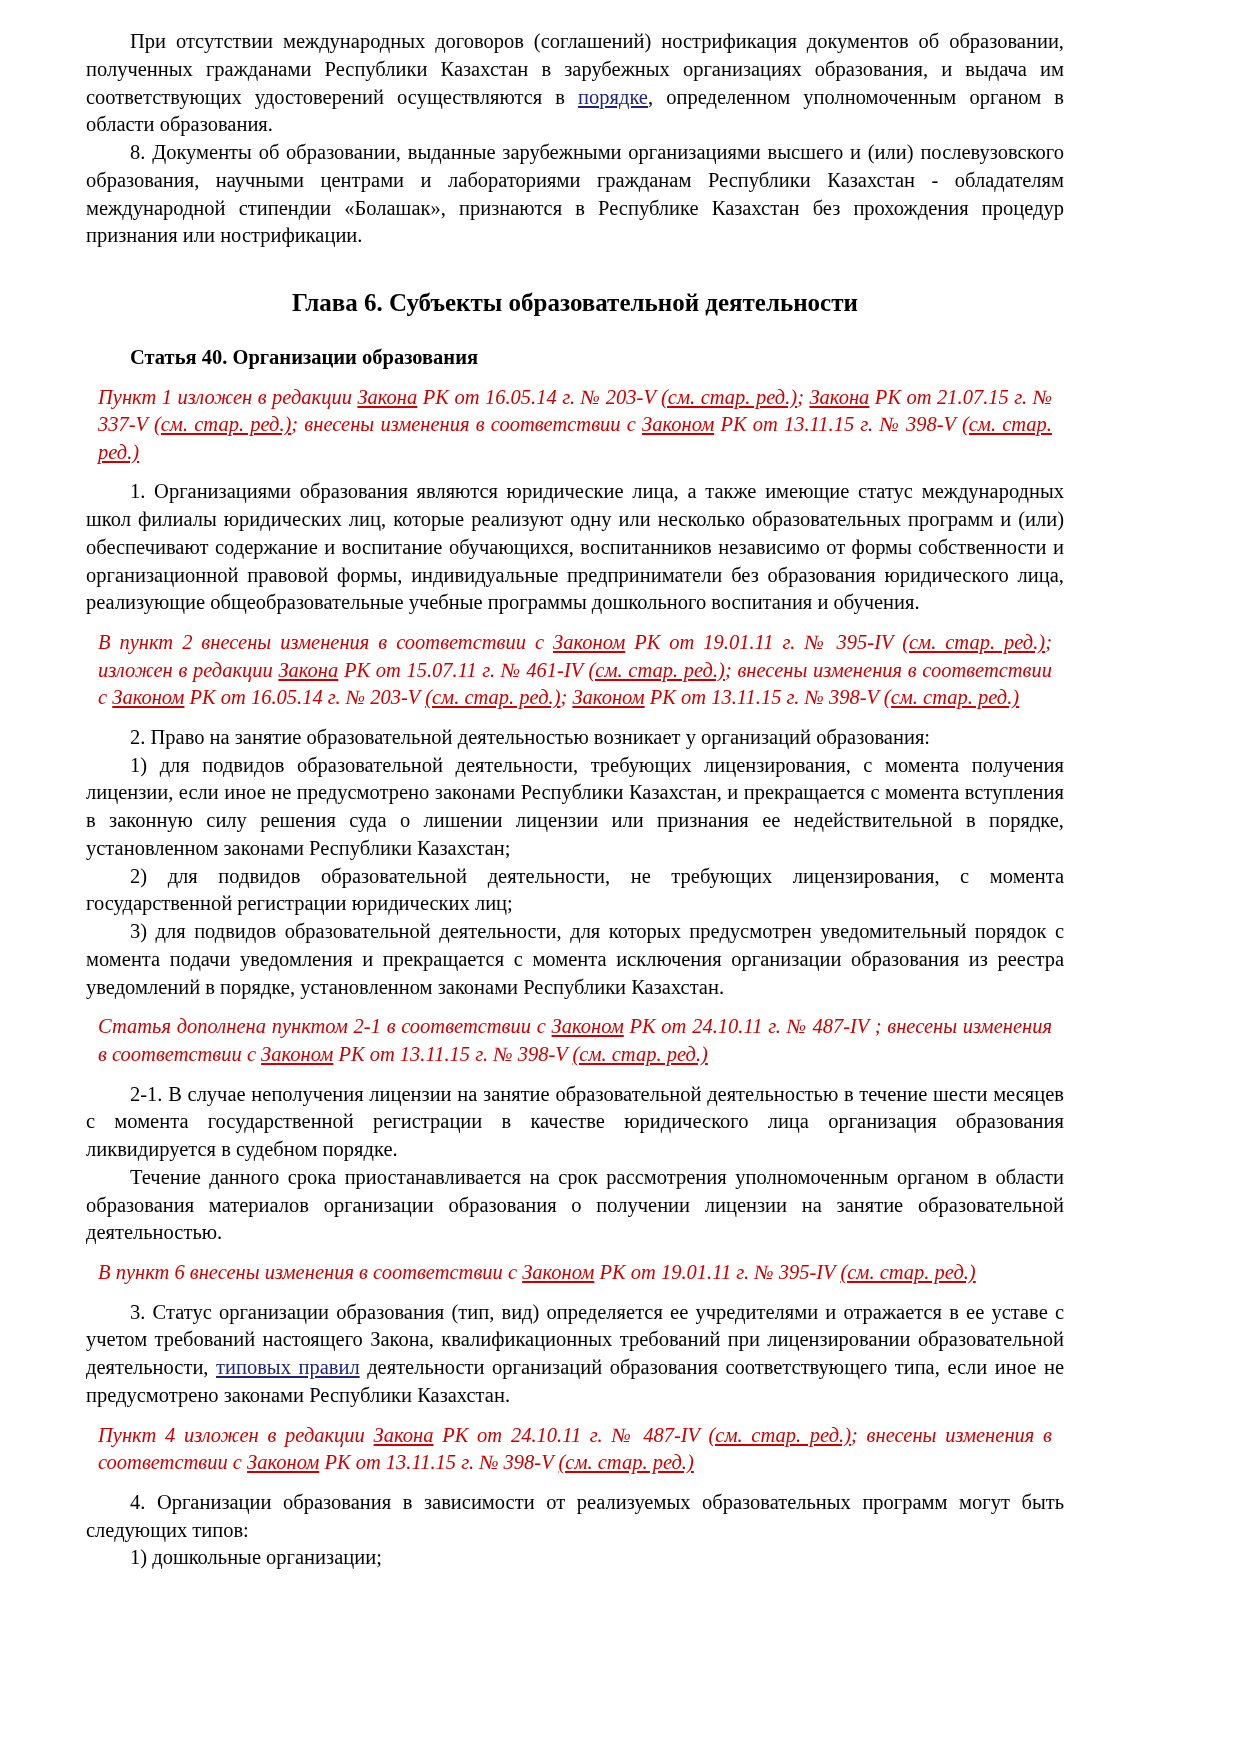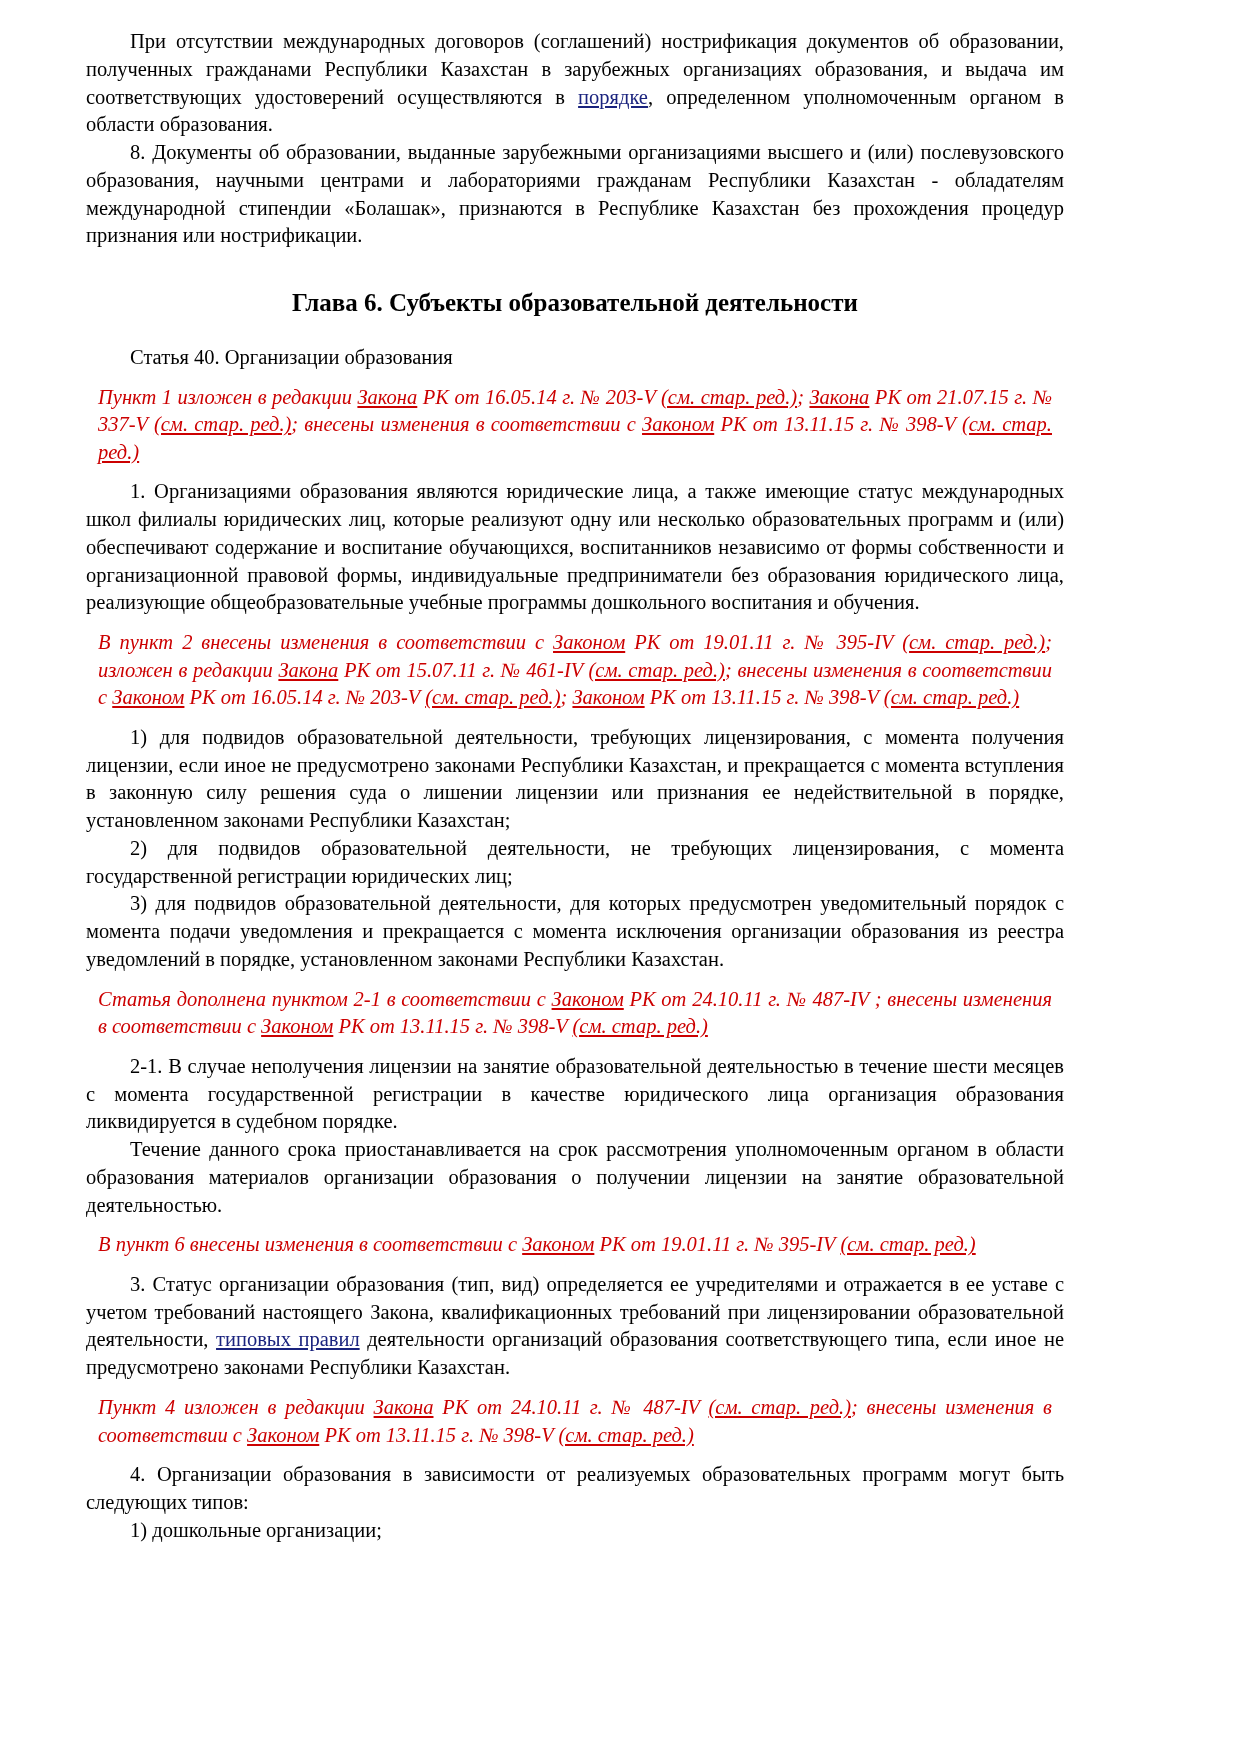--- a/index.html
+++ b/index.html
@@ -48,21 +48,21 @@
   }
   h2.chapter {
     font-size: 25px;
     font-weight: bold;
     text-align: center;
     margin: 0;
     line-height: 1.35;
   }
   h3.article {
     font-size: 20.5px;
-    font-weight: normal;
+    font-weight: bold;
     margin: 0;
     text-indent: 44px;
     line-height: 1.35;
   }
   .gap-lg { height: 36px; }
   .gap-md { height: 24px; }
 </style>
 </head>
 <body>
 
@@ -70,20 +70,21 @@
   <div id="content">
       <p class="body-par" id="p-nostrification"><span>При отсутствии международных договоров (соглашений) нострификация документов об образовании, полученных гражданами Республики Казахстан в зарубежных организациях образования, и выдача им соответствующих удостоверений осуществляются в </span><span class="link">порядке</span><span>, определенном уполномоченным органом в области образования.</span></p>
       <p class="body-par" id="p-item-8"><span>8. Документы об образовании, выданные зарубежными организациями высшего и (или) послевузовского образования, научными центрами и лабораториями гражданам Республики Казахстан - обладателям международной стипендии «Болашак», признаются в Республике Казахстан без прохождения процедур признания или нострификации.</span></p>
       <div class="gap-lg"></div>
       <h2 class="chapter" id="h-chapter-6"><span>Глава 6. Субъекты образовательной деятельности</span></h2>
       <div class="gap-md"></div>
       <h3 class="article" id="h-article-40"><span>Статья 40. Организации образования</span></h3>
       <p class="note" id="note-1"><span>Пункт 1 изложен в редакции </span><span class="ul">Закона</span><span> РК от 16.05.14 г. № 203-V </span><span class="ul">(см. стар. ред.)</span><span>; </span><span class="ul">Закона</span><span> РК от 21.07.15 г. № 337-V </span><span class="ul">(см. стар. ред.)</span><span>; внесены изменения в соответствии с </span><span class="ul">Законом</span><span> РК от 13.11.15 г. № 398-V </span><span class="ul">(см. стар. ред.)</span></p>
       <p class="body-par" id="p-item-1"><span>1. Организациями образования являются юридические лица, а также имеющие статус международных школ филиалы юридических лиц, которые реализуют одну или несколько образовательных программ и (или) обеспечивают содержание и воспитание обучающихся, воспитанников независимо от формы собственности и организационной правовой формы, индивидуальные предприниматели без образования юридического лица, реализующие общеобразовательные учебные программы дошкольного воспитания и обучения.</span></p>
       <p class="note" id="note-2"><span>В пункт 2 внесены изменения в соответствии с </span><span class="ul">Законом</span><span> РК от 19.01.11 г. № 395-IV </span><span class="ul">(см. стар. ред.)</span><span>; изложен в редакции </span><span class="ul">Закона</span><span> РК от 15.07.11 г. № 461-IV </span><span class="ul">(см. стар. ред.)</span><span>; внесены изменения в соответствии с </span><span class="ul">Законом</span><span> РК от 16.05.14 г. № 203-V </span><span class="ul">(см. стар. ред.)</span><span>; </span><span class="ul">Законом</span><span> РК от 13.11.15 г. № 398-V </span><span class="ul">(см. стар. ред.)</span></p>
+      <p class="body-par" id="p-item-2"><span>2. Право на занятие образовательной деятельностью возникает у организаций образования:</span></p>
       <p class="body-par" id="p-item-2-1"><span>1) для подвидов образовательной деятельности, требующих лицензирования, с момента получения лицензии, если иное не предусмотрено законами Республики Казахстан, и прекращается с момента вступления в законную силу решения суда о лишении лицензии или признания ее недействительной в порядке, установленном законами Республики Казахстан;</span></p>
       <p class="body-par" id="p-item-2-2"><span>2) для подвидов образовательной деятельности, не требующих лицензирования, с момента государственной регистрации юридических лиц;</span></p>
       <p class="body-par" id="p-item-2-3"><span>3) для подвидов образовательной деятельности, для которых предусмотрен уведомительный порядок с момента подачи уведомления и прекращается с момента исключения организации образования из реестра уведомлений в порядке, установленном законами Республики Казахстан.</span></p>
       <p class="note" id="note-3"><span>Статья дополнена пунктом 2-1 в соответствии с </span><span class="ul">Законом</span><span> РК от 24.10.11 г. № 487-IV ; внесены изменения в соответствии с </span><span class="ul">Законом</span><span> РК от 13.11.15 г. № 398-V </span><span class="ul">(см. стар. ред.)</span></p>
       <p class="body-par" id="p-item-2-1-body"><span>2-1. В случае неполучения лицензии на занятие образовательной деятельностью в течение шести месяцев с момента государственной регистрации в качестве юридического лица организация образования ликвидируется в судебном порядке.</span></p>
       <p class="body-par" id="p-suspension"><span>Течение данного срока приостанавливается на срок рассмотрения уполномоченным органом в области образования материалов организации образования о получении лицензии на занятие образовательной деятельностью.</span></p>
       <p class="note" id="note-4"><span>В пункт 6 внесены изменения в соответствии с </span><span class="ul">Законом</span><span> РК от 19.01.11 г. № 395-IV </span><span class="ul">(см. стар. ред.)</span></p>
       <p class="body-par" id="p-item-3"><span>3. Статус организации образования (тип, вид) определяется ее учредителями и отражается в ее уставе с учетом требований настоящего Закона, квалификационных требований при лицензировании образовательной деятельности, </span><span class="link">типовых правил</span><span> деятельности организаций образования соответствующего типа, если иное не предусмотрено законами Республики Казахстан.</span></p>
       <p class="note" id="note-5"><span>Пункт 4 изложен в редакции </span><span class="ul">Закона</span><span> РК от 24.10.11 г. № 487-IV </span><span class="ul">(см. стар. ред.)</span><span>; внесены изменения в соответствии с </span><span class="ul">Законом</span><span> РК от 13.11.15 г. № 398-V </span><span class="ul">(см. стар. ред.)</span></p>
       <p class="body-par" id="p-item-4"><span>4. Организации образования в зависимости от реализуемых образовательных программ могут быть следующих типов:</span></p>

